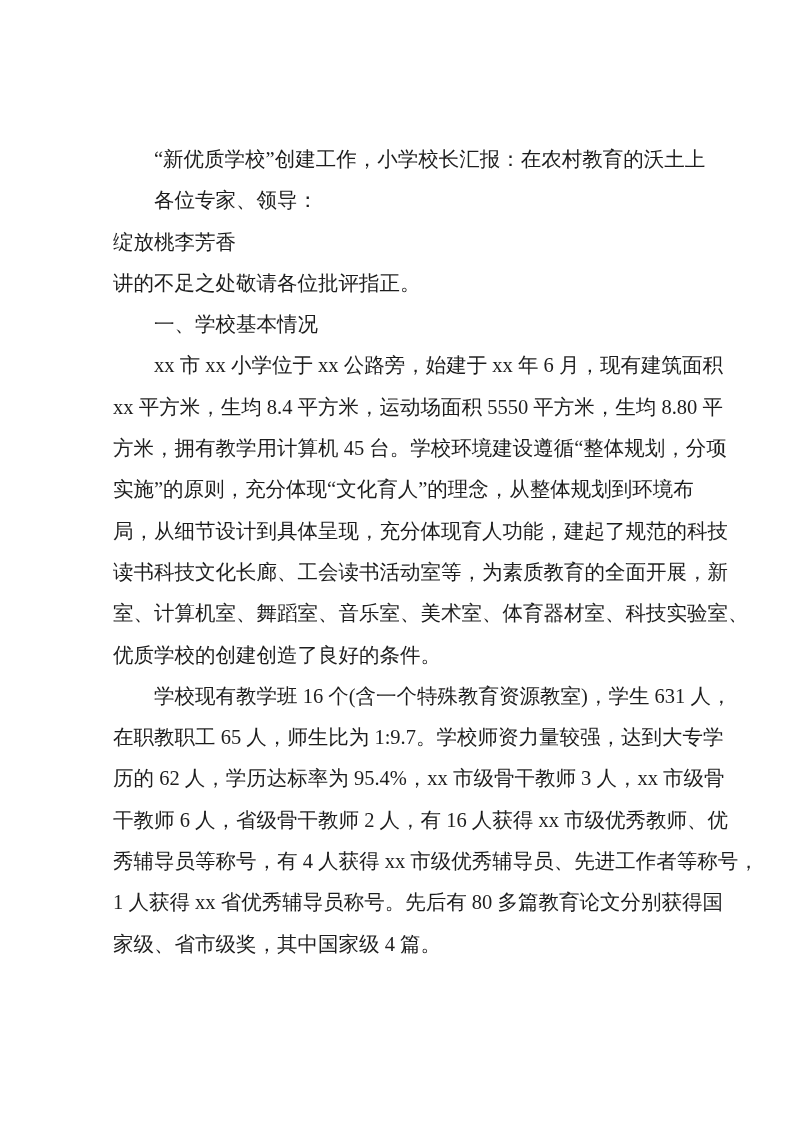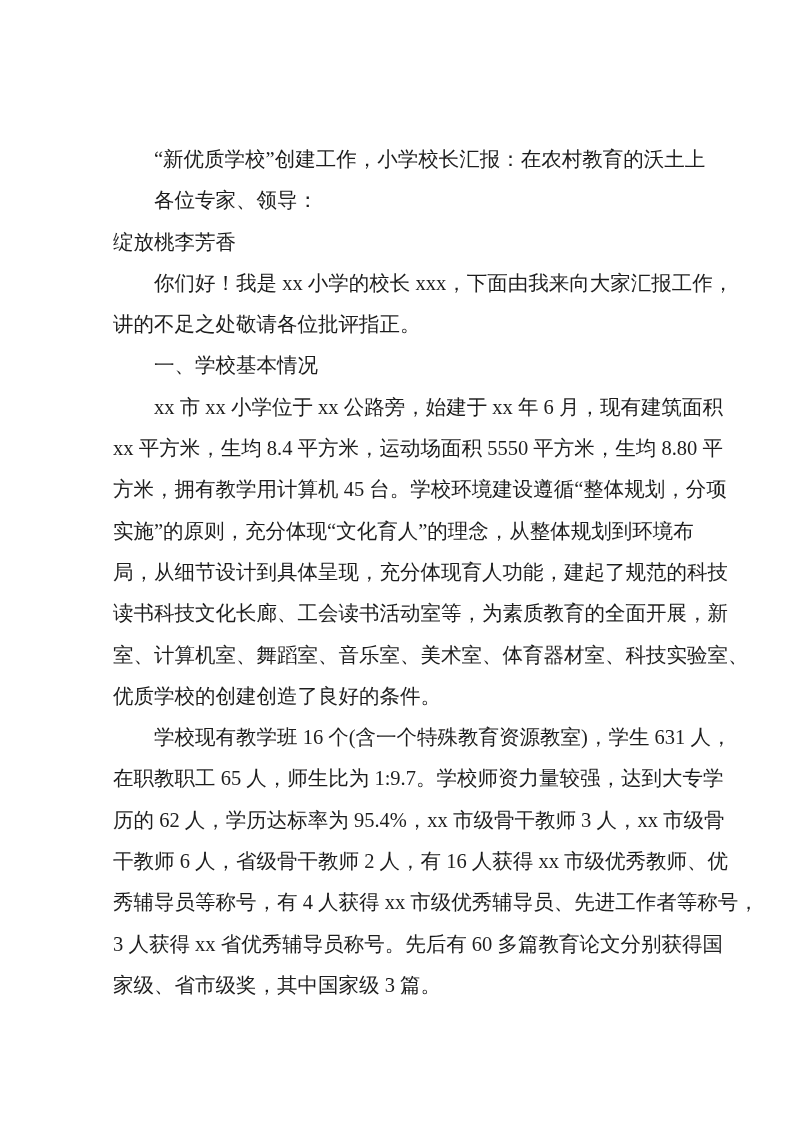--- a/index.html
+++ b/index.html
@@ -35,32 +35,31 @@
   }
 </style>
 </head>
 <body>
 
 <div class="page">
   <div class="doc-body" id="doc-body">
       <div class="line indent">“新优质学校”创建工作，小学校长汇报：在农村教育的沃土上</div>
       <div class="line indent">各位专家、领导：</div>
       <div class="line">绽放桃李芳香</div>
-      <div class="line indent">你们好！我是 xx 小学的校长 xxx，下面由我来向大家汇报工作，</div>
       <div class="line">讲的不足之处敬请各位批评指正。</div>
       <div class="line indent">一、学校基本情况</div>
       <div class="line indent">xx 市 xx 小学位于 xx 公路旁，始建于 xx 年 6 月，现有建筑面积</div>
       <div class="line">xx 平方米，生均 8.4 平方米，运动场面积 5550 平方米，生均 8.80 平</div>
       <div class="line">方米，拥有教学用计算机 45 台。学校环境建设遵循“整体规划，分项</div>
       <div class="line">实施”的原则，充分体现“文化育人”的理念，从整体规划到环境布</div>
       <div class="line">局，从细节设计到具体呈现，充分体现育人功能，建起了规范的科技</div>
       <div class="line">读书科技文化长廊、工会读书活动室等，为素质教育的全面开展，新</div>
       <div class="line">室、计算机室、舞蹈室、音乐室、美术室、体育器材室、科技实验室、</div>
       <div class="line">优质学校的创建创造了良好的条件。</div>
       <div class="line indent">学校现有教学班 16 个(含一个特殊教育资源教室)，学生 631 人，</div>
       <div class="line">在职教职工 65 人，师生比为 1:9.7。学校师资力量较强，达到大专学</div>
       <div class="line">历的 62 人，学历达标率为 95.4%，xx 市级骨干教师 3 人，xx 市级骨</div>
       <div class="line">干教师 6 人，省级骨干教师 2 人，有 16 人获得 xx 市级优秀教师、优</div>
       <div class="line">秀辅导员等称号，有 4 人获得 xx 市级优秀辅导员、先进工作者等称号，</div>
-      <div class="line">3 人获得 xx 省优秀辅导员称号。先后有 60 多篇教育论文分别获得国</div>
-      <div class="line">家级、省市级奖，其中国家级 3 篇。</div>
+      <div class="line">1 人获得 xx 省优秀辅导员称号。先后有 80 多篇教育论文分别获得国</div>
+      <div class="line">家级、省市级奖，其中国家级 4 篇。</div>
     </div>
 </div>
 
 </body></html>

